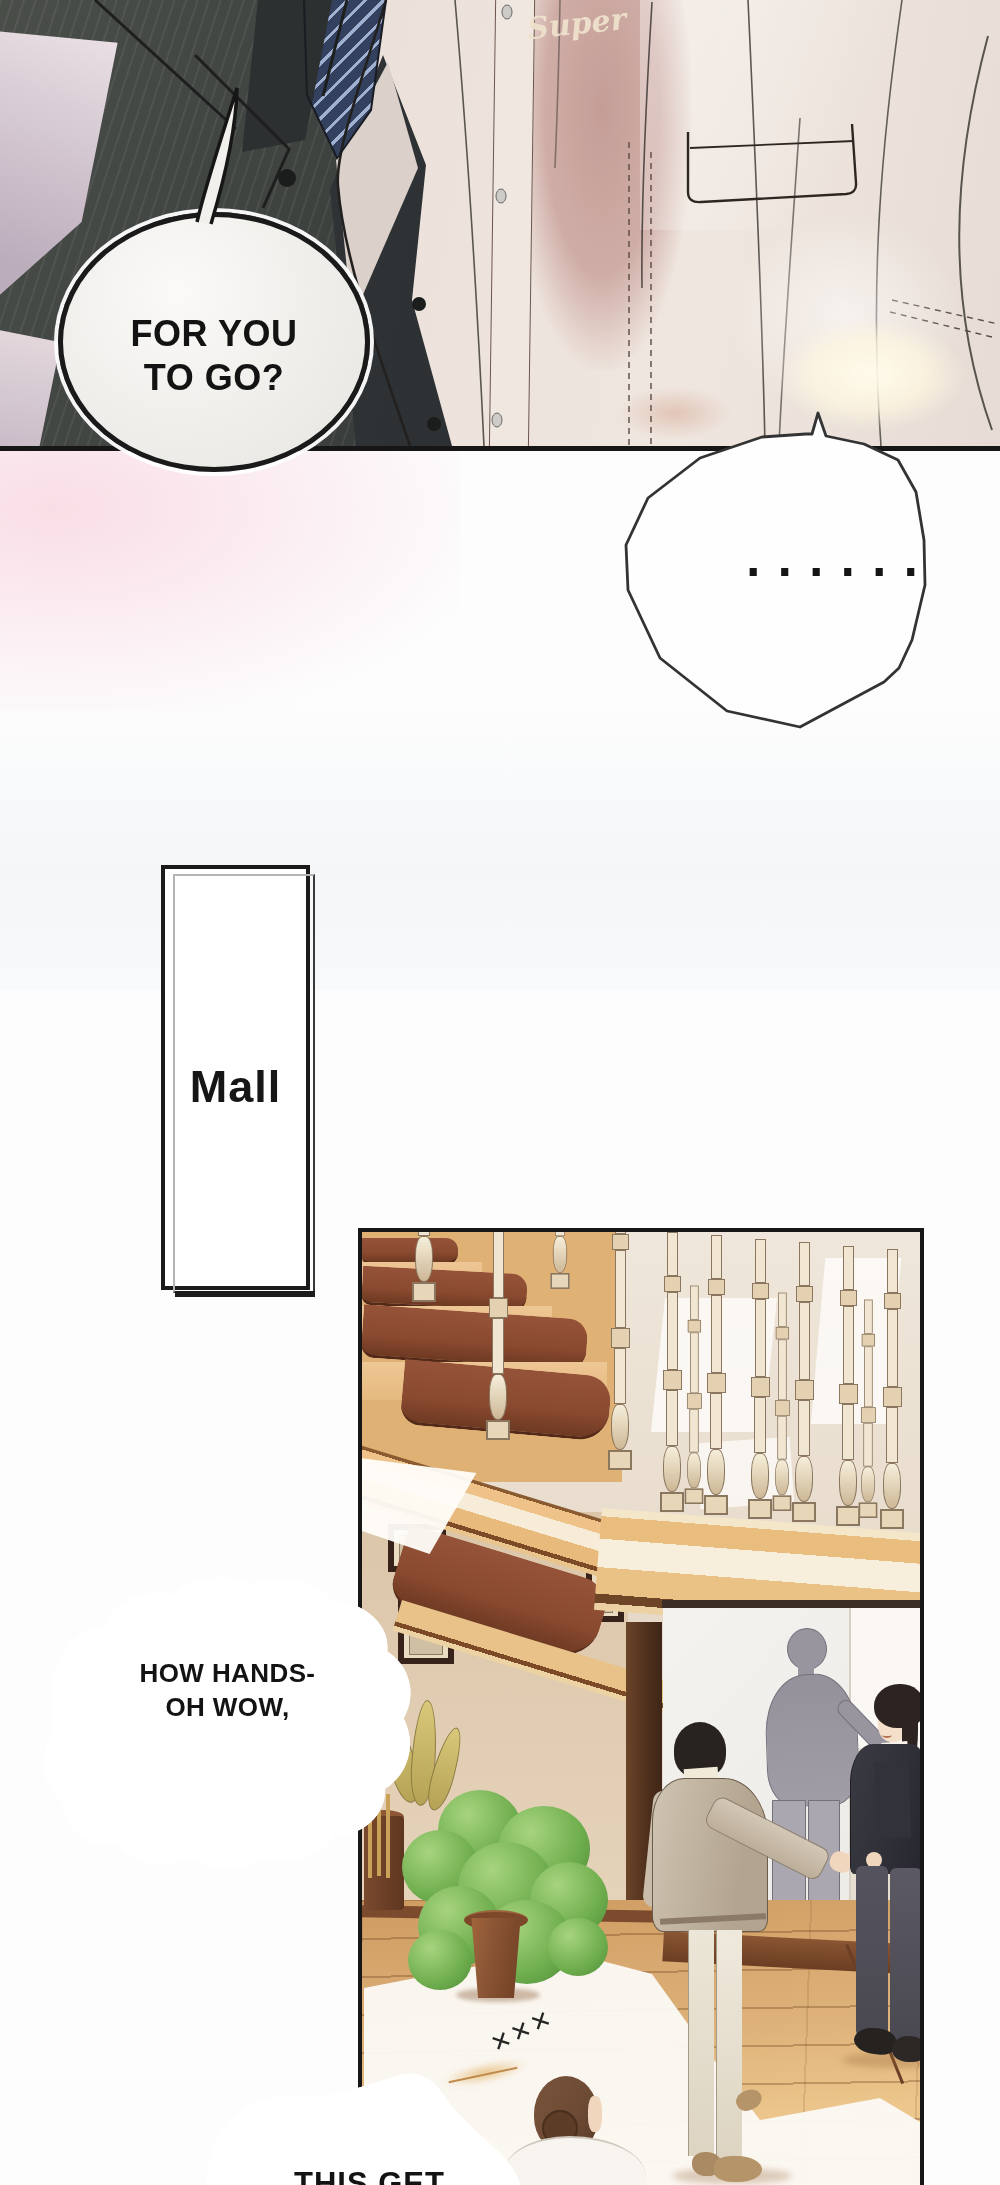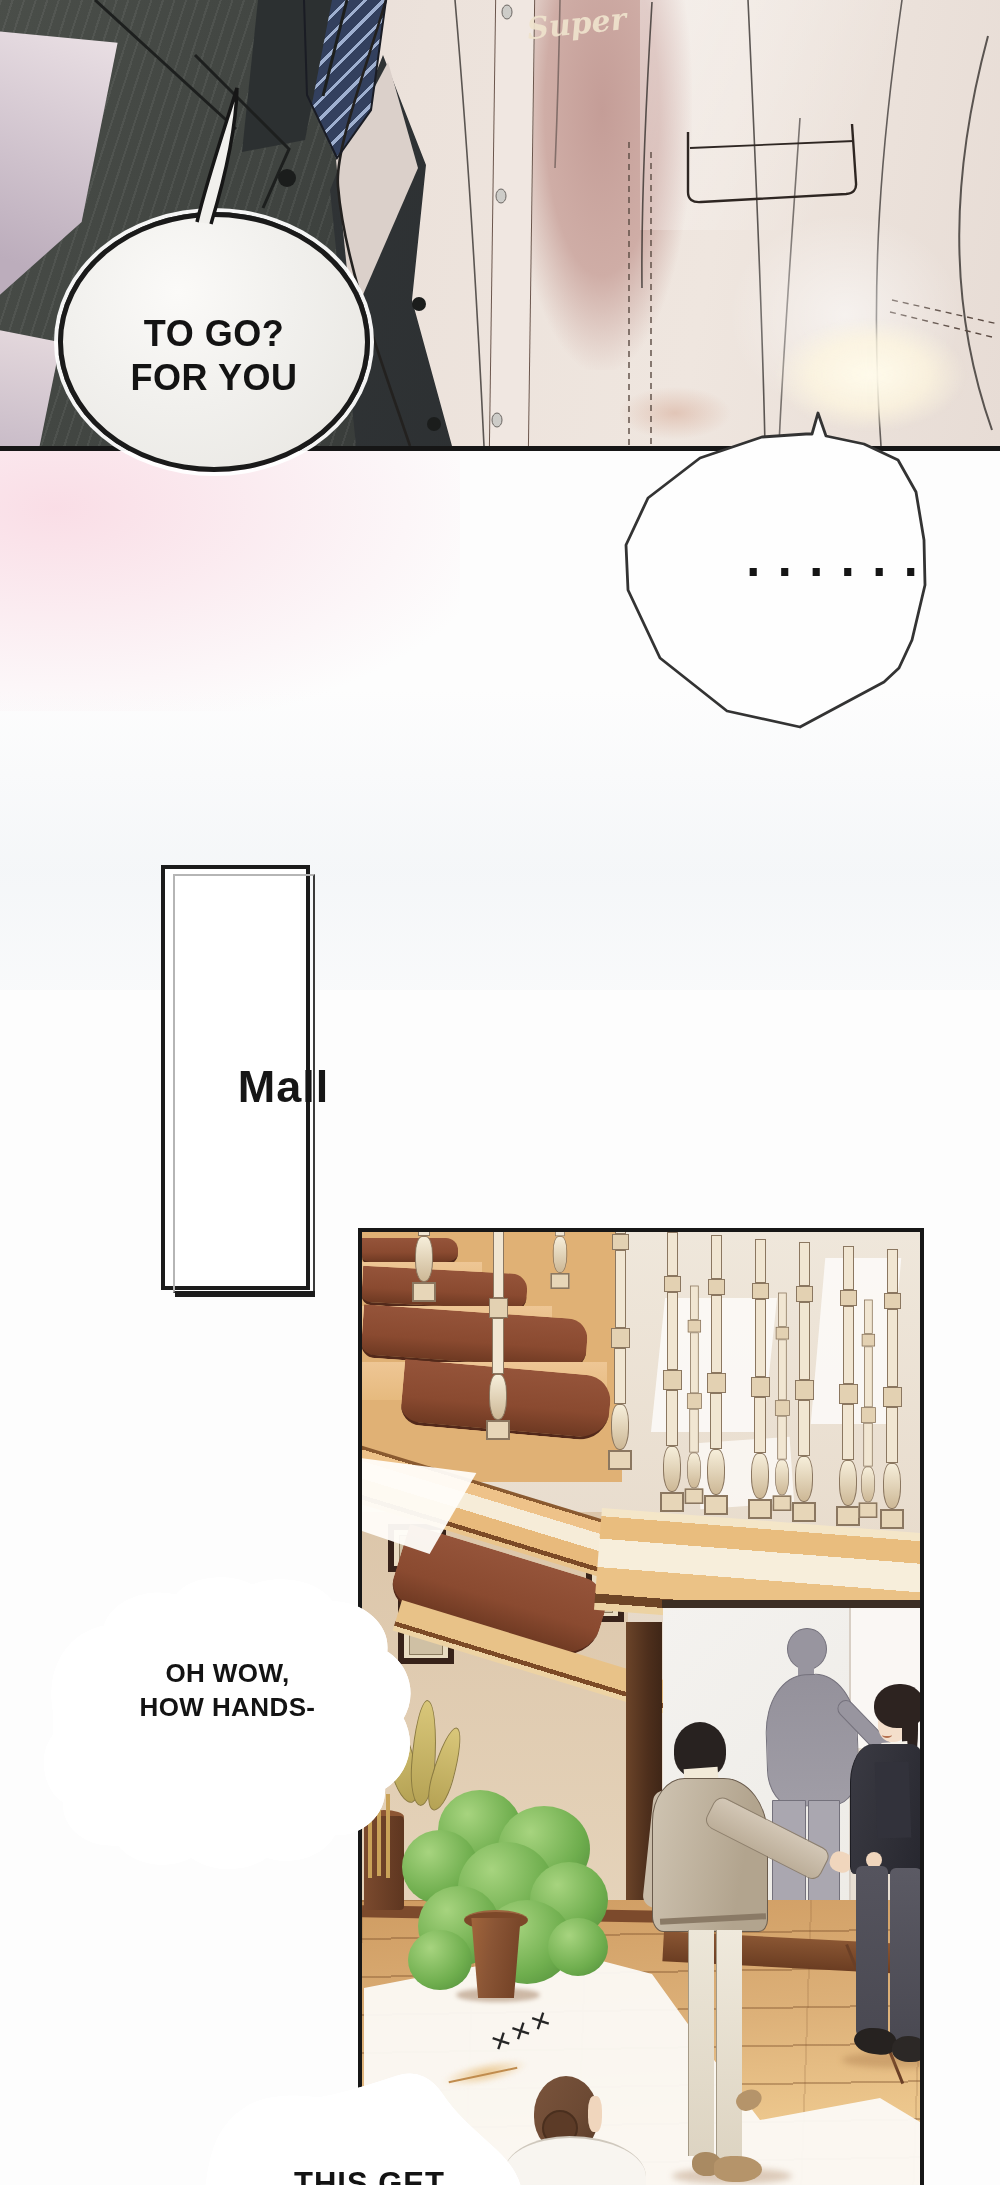--- a/index.html
+++ b/index.html
@@ -61,21 +61,21 @@
   
   #dots{left:740px;top:544px;width:110px;font-family:"DejaVu Sans Mono",monospace;font-weight:700;
         font-size:44px;letter-spacing:5px;line-height:34px;color:#151515;text-align:left;}
   
   #mall{position:absolute;left:161px;top:865px;width:149px;height:425px;background:#ffffff;
         border:4px solid #1b1b1b;box-sizing:border-box;z-index:3;}
   #mall-inner{position:absolute;left:8px;top:5px;width:142px;height:419px;
         border:2px solid #b5b5b5;border-right-color:#3a3a3a;border-bottom-color:#3a3a3a;box-sizing:border-box;}
   #mall-bar{position:absolute;left:175px;top:1291px;width:140px;height:6px;background:#1b1b1b;z-index:3;}
   #mall-label{position:absolute;left:0;top:192px;width:141px;text-align:center;font-size:45px;
-        font-weight:700;color:#161616;letter-spacing:1px;padding-left:48px;}
+        font-weight:700;color:#161616;letter-spacing:1px;}
   
   #panel3{position:absolute;left:358px;top:1228px;width:566px;height:957px;box-sizing:border-box;
           border:4px solid #171717;border-bottom:none;overflow:hidden;background:var(--wall-beige,#e8ddd0);z-index:1;}
   #panel3 .abs{position:absolute;}
   .wallTop{left:0;top:0;width:558px;height:392px;background:linear-gradient(180deg,#efe7db,#e6d9c9);}
   .lightpatch{background:#fcfaf7;opacity:.9;}
   .shadowband{background:rgba(160,150,140,.22);filter:blur(6px);}
   .framesWall{left:0;top:280px;width:266px;height:402px;background:linear-gradient(180deg,var(--frames-wall,#dcc6aa),#e5d3ba);}
   .frame{border:6px solid var(--frame-brown,#38231a);background:#e9dcc2;box-sizing:border-box;}
   .frame i{display:block;margin:5px;height:calc(100% - 10px);background:#cfc0a4;border:1.5px solid #8a7a5e;}
@@ -423,23 +423,23 @@
       <use href="#cloudpath" fill="#ffffff" stroke="#161616" stroke-width="4"></use>
     </g>
 
     <g>
       <path id="botpath" d="M210,2186 C214,2150 224,2126 246,2112 C262,2100 292,2098 318,2102 C344,2098 374,2088 398,2080 C416,2074 430,2082 440,2098 C452,2116 470,2132 488,2148 C502,2160 512,2172 516,2186 Z" fill="#ffffff" stroke="#ffffff" stroke-width="9"></path>
       <use href="#botpath" fill="#ffffff" stroke="#161616" stroke-width="4.5"></use>
     </g>
   </svg>
 
   <div class="speech" id="bubble1-text">
+    <span>FOR YOU</span>
     <span>TO GO?</span>
-    <span>FOR YOU</span>
   </div>
   <div class="speech" id="dots">......</div>
   <div class="speech" id="cloud-text">
+    <span>HOW HANDS-</span>
     <span>OH WOW,</span>
-    <span>HOW HANDS-</span>
   </div>
   <div class="speech" id="thisget-text">THIS GET</div>
 
 </div>
 
 </body></html>

